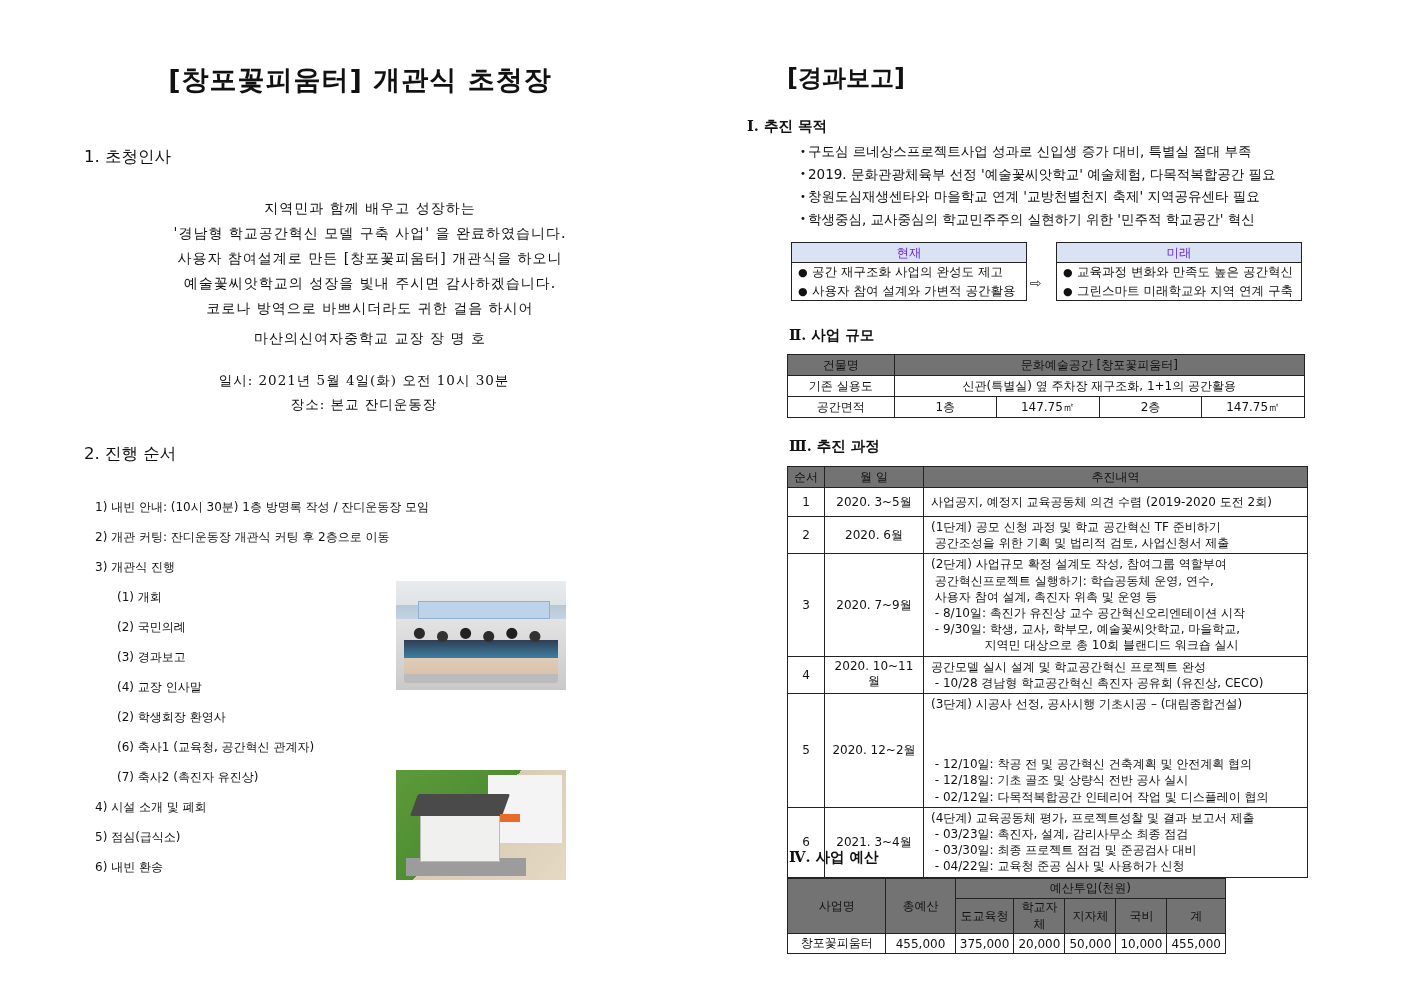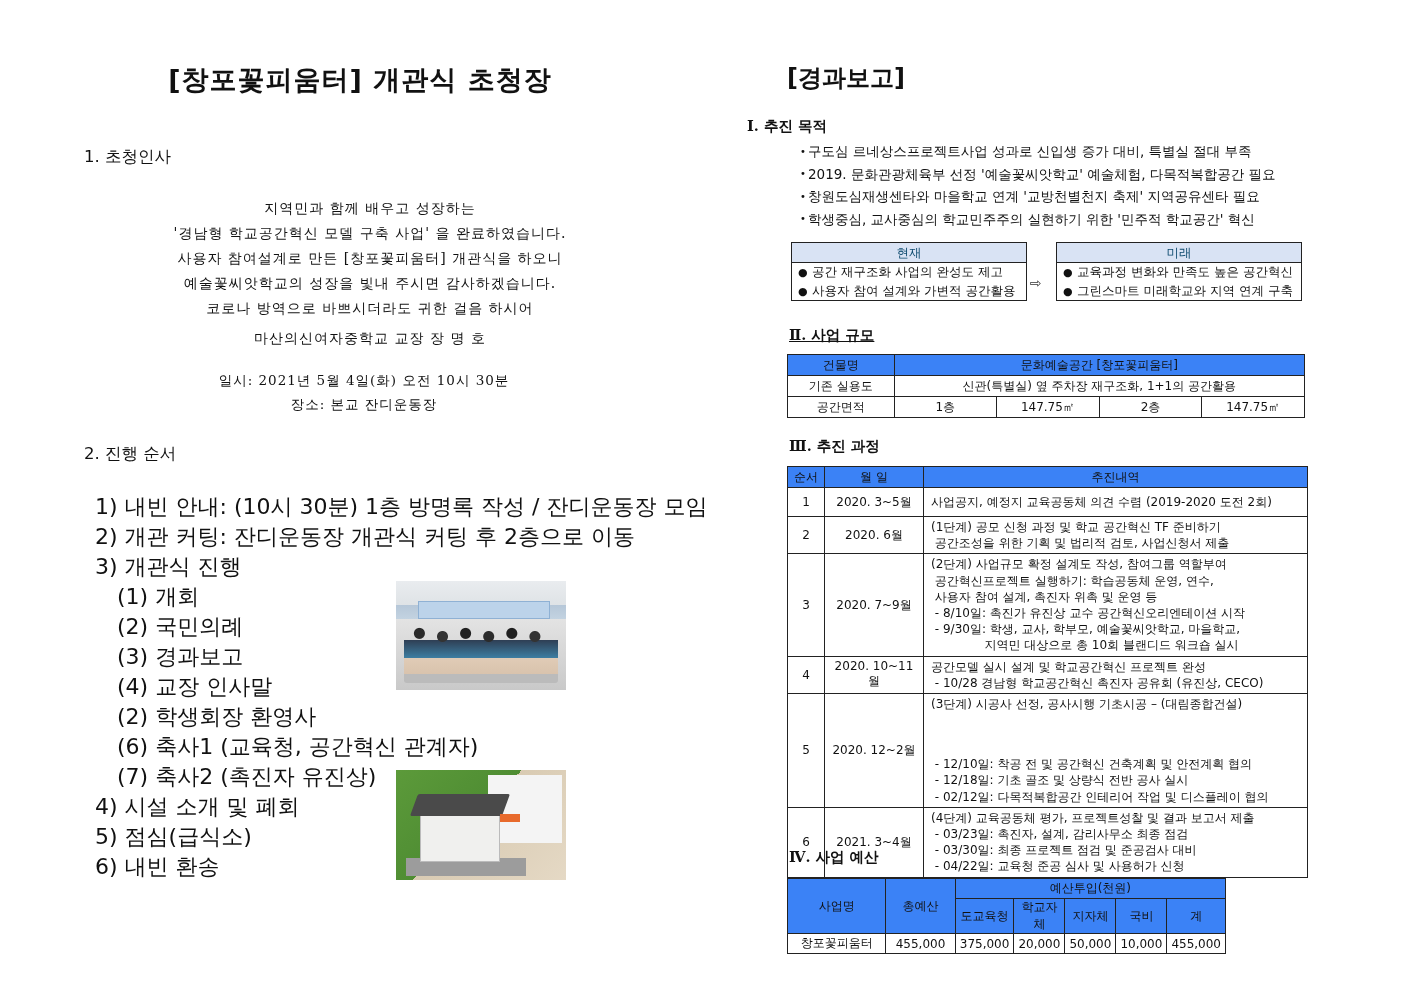--- a/index.html
+++ b/index.html
@@ -5,21 +5,21 @@
     html, body { margin: 0; padding: 0; background: #ffffff; }
     body { width: 1403px; height: 992px; position: relative; overflow: hidden; font-family: "DejaVu Sans", sans-serif; color: #111; }
     .abs { position: absolute; }
 
     
     .title-left { left: 0; width: 720px; top: 62px; text-align: center; font-size: 27px; font-weight: bold; letter-spacing: 1px; }
     .sec-left { font-size: 16.5px; }
     .greeting { left: 140px; width: 460px; top: 196px; text-align: center; font-family: "DejaVu Serif", serif; font-size: 14px; line-height: 25px; letter-spacing: 1px; }
     .greeting .gap { height: 5px; }
     .event-info { left: 134px; width: 460px; top: 368px; text-align: center; font-family: "DejaVu Serif", serif; font-size: 13.5px; line-height: 24px; letter-spacing: 1px; }
-    .program { left: 95px; top: 492px; font-size: 22px; }
+    .program { left: 95px; top: 492px; font-size: 12px; }
     .program .row { height: 30px; line-height: 30px; white-space: nowrap; }
     .program .sub { padding-left: 22px; }
     .photo { border: 0; overflow: hidden; }
     .photo1 { left: 396px; top: 581px; width: 170px; height: 109px; background: linear-gradient(180deg,#e9ecef 0%,#dfe3e6 22%,#b6c7d8 22%,#c3d3e1 35%,#e3e3e3 35%,#c9c9c9 100%); }
     .photo1 .banner { position: absolute; left: 22px; top: 20px; width: 130px; height: 16px; background: #bcd3ea; border: 1px solid #8fb1d4; }
     .photo1 .people { position: absolute; left: 8px; top: 40px; width: 154px; height: 62px; background: radial-gradient(circle at 10% 20%, #2a2a2a 0 5px, transparent 6px), radial-gradient(circle at 25% 25%, #333 0 5px, transparent 6px), radial-gradient(circle at 40% 20%, #222 0 5px, transparent 6px), radial-gradient(circle at 55% 25%, #2b2b2b 0 5px, transparent 6px), radial-gradient(circle at 70% 20%, #1f1f1f 0 5px, transparent 6px), radial-gradient(circle at 85% 25%, #333 0 5px, transparent 6px), linear-gradient(180deg, transparent 30%, #2e3d52 30%, #3e7fa3 60%, #e0cbb6 60%, #d9c3ad 85%, #bbb 85%); border-radius: 3px; }
     .photo2 { left: 396px; top: 770px; width: 170px; height: 110px; background: linear-gradient(135deg,#5c9a3a 0%,#4f8d33 45%,#d9cbb3 45%,#e5d9c5 100%); }
     .photo2 .wall { position: absolute; left: 92px; top: 5px; width: 74px; height: 68px; background: #f4f4f4; }
     .photo2 .house { position: absolute; left: 24px; top: 38px; width: 78px; height: 52px; background: #f0f0ee; border: 1px solid #bbb; }
     .photo2 .roof { position: absolute; left: 18px; top: 24px; width: 92px; height: 22px; background: #4a4a4a; transform: skewX(-20deg); border-radius: 2px; }
@@ -27,30 +27,30 @@
     .photo2 .base { position: absolute; left: 10px; top: 88px; width: 120px; height: 18px; background: #9c9c9c; }
 
     
     .title-right { left: 787px; top: 62px; font-size: 24px; font-weight: bold; }
     .roman { font-family: "DejaVu Serif", serif; font-weight: bold; font-size: 14.5px; }
     .purpose { left: 800px; top: 140px; font-size: 13.5px; }
     .purpose .b { height: 22.5px; line-height: 22.5px; white-space: nowrap; }
     .purpose .dot { display: inline-block; width: 8px; font-size: 10px; vertical-align: middle; }
 
     .box { border: 1px solid #222; background: #fff; font-size: 12.5px; }
-    .box .hd { background: #d9e3f4; border-bottom: 1px solid #222; text-align: center; color: #0c4a6e; height: 19px; line-height: 19px; }
+    .box .hd { background: #d9e3f4; border-bottom: 1px solid #222; text-align: center; color: #6d28d9; height: 19px; line-height: 19px; }
     .box .li { height: 18.5px; line-height: 18.5px; padding-left: 6px; white-space: nowrap; }
     .box .bul { display: inline-block; width: 14px; font-size: 11px; }
     .box-now { left: 791px; top: 242px; width: 234px; }
     .box-fut { left: 1056px; top: 242px; width: 244px; }
     .arrow { left: 1030px; top: 275px; font-size: 14px; color: #333; }
 
     table { border-collapse: collapse; font-size: 12px; }
     td, th { border: 1px solid #222; text-align: center; font-weight: normal; padding: 0 4px; }
-    th, .hcell { background: #3b82f6; }
+    th, .hcell { background: #737373; }
     .scale { left: 787px; top: 354px; width: 518px; }
     .scale td, .scale th { height: 20px; }
     .progress { left: 787px; top: 466px; width: 521px; }
     .progress th { height: 20px; }
     .progress td.c { vertical-align: middle; }
     .progress td.txt { text-align: left; padding: 2px 7px 2px 7px; line-height: 16.2px; white-space: nowrap; }
     .budget { left: 787px; top: 878px; width: 439px; }
     .budget td, .budget th { height: 19px; }
   </style>
 </head>
@@ -124,21 +124,21 @@
 </div>
 
 <div class="abs arrow">⇨</div>
 
 <div class="abs box box-fut">
   <div class="hd">미래</div>
   <div class="li"><span class="bul">●</span><span>교육과정 변화와 만족도 높은 공간혁신</span></div>
   <div class="li"><span class="bul">●</span><span>그린스마트 미래학교와 지역 연계 구축</span></div>
 </div>
 
-<div class="abs roman" style="left:789px; top:326px;text-decoration:underline;">Ⅱ. 사업 규모</div>
+<div class="abs roman" style="left:789px; top:326px;">Ⅱ. 사업 규모</div>
 
 <table class="abs scale">
   <tbody>
       <tr>
     <th style="width:98px;">건물명</th>
     <th colspan="4">문화예술공간 [창포꽃피움터]</th>
   </tr>
   <tr>
     <td>기존 실용도</td>
     <td colspan="4">신관(특별실) 옆 주차장 재구조화, 1+1의 공간활용</td>

